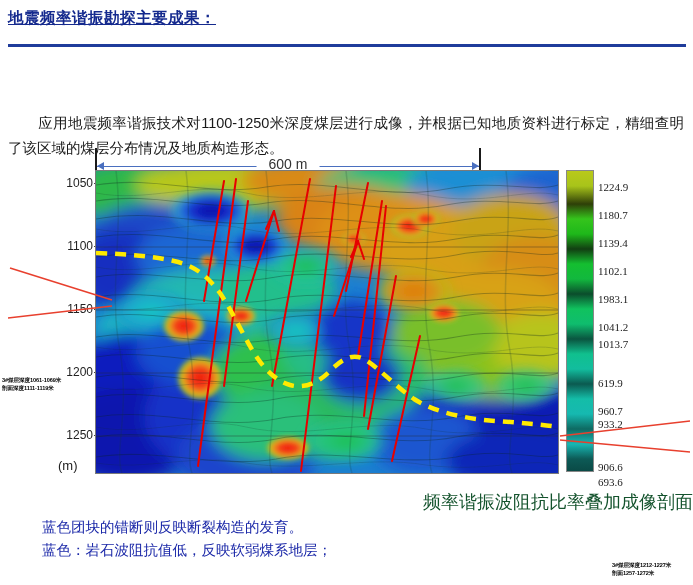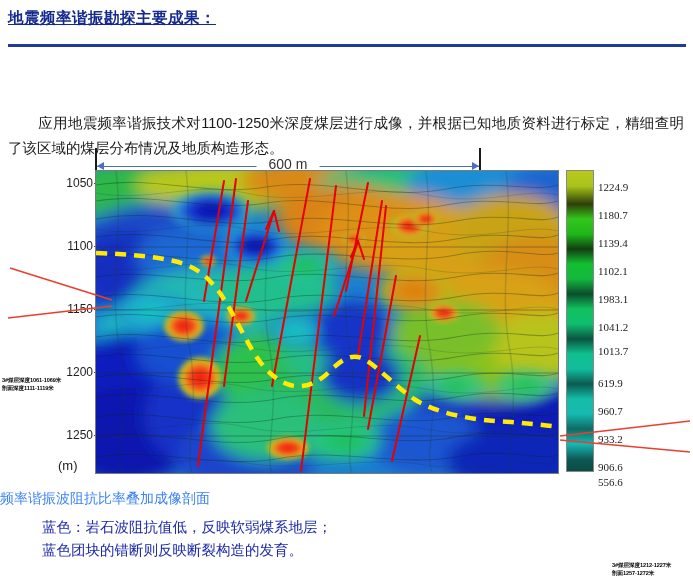--- a/index.html
+++ b/index.html
@@ -72,22 +72,22 @@
          font-family:"Liberation Serif","DejaVu Serif",serif;margin-top:12px;}
 
   
   .annot{position:absolute;font-size:5.6px;color:#000;font-weight:bold;white-space:nowrap;
          line-height:8px;letter-spacing:-.1px;}
   .annot-left{left:2px;top:236px;}
   .annot-right{left:612px;top:421px;}
 
   
   .caption{
-    position:absolute;left:0;top:490px;width:693px;text-align:left;
-    font-size:14px;color:#3b82f6;
+    position:absolute;left:0;top:490px;width:693px;text-align:right;
+    font-size:18px;color:#14532d;
   }
   .bluetext{
     position:absolute;left:42px;top:516px;width:640px;
     font-size:14.5px;color:#1b28a8;line-height:23px;
   }
 </style>
 </head>
 <body>
 
 <div class="page">
@@ -345,26 +345,26 @@
            #14bda8 76%, #16b9b0 81%, #0e6a62 86%,
            #18b8b4 91%, #0d5a56 96%, #0a4a46 100%);"></div>
 
     <div class="cbarlabels">
       <div class="cblab" style="top:5px;">1224.9</div>
       <div class="cblab" style="top:33px;">1180.7</div>
       <div class="cblab" style="top:61px;">1139.4</div>
       <div class="cblab" style="top:89px;">1102.1</div>
       <div class="cblab" style="top:117px;">1983.1</div>
       <div class="cblab" style="top:145px;">1041.2</div>
-      <div class="cblab" style="top:169px;text-align:center;">1013.7</div>
+      <div class="cblab" style="top:162px;text-align:center;">1013.7</div>
       <div class="cblab" style="top:201px;">619.9</div>
       <div class="cblab" style="top:229px;">960.7</div>
-      <div class="cblab" style="top:257px;">933.2</div>
+      <div class="cblab" style="top:242px;">933.2</div>
       <div class="cblab" style="top:285px;">906.6</div>
-      <div class="cblab" style="top:300px;">556.6</div>
+      <div class="cblab" style="top:300px;">693.6</div>
     </div>
 
     <svg style="position:absolute;left:0;top:0;width:693px;height:345px;pointer-events:none;">
       <g stroke="#e8402e" stroke-width="1.6" fill="none">
         <line x1="10" y1="128" x2="112" y2="160"></line>
         <line x1="8" y1="178" x2="112" y2="166"></line>
         <line x1="690" y1="281" x2="560" y2="296"></line>
         <line x1="690" y1="312" x2="560" y2="300"></line>
       </g>
     </svg>
@@ -377,17 +377,17 @@
     <div class="annot annot-right">
       <div>3#煤层深度1212-1227米</div>
       <div>剖面1257-1272米</div>
     </div>
 
   </div>
 
   <div class="caption">频率谐振波阻抗比率叠加成像剖面</div>
 
   <div class="bluetext">
+    <div>蓝色团块的错断则反映断裂构造的发育。</div>
     <div>蓝色：岩石波阻抗值低，反映软弱煤系地层；</div>
-    <div>蓝色团块的错断则反映断裂构造的发育。</div>
   </div>
 
 </div>
 
 </body></html>

